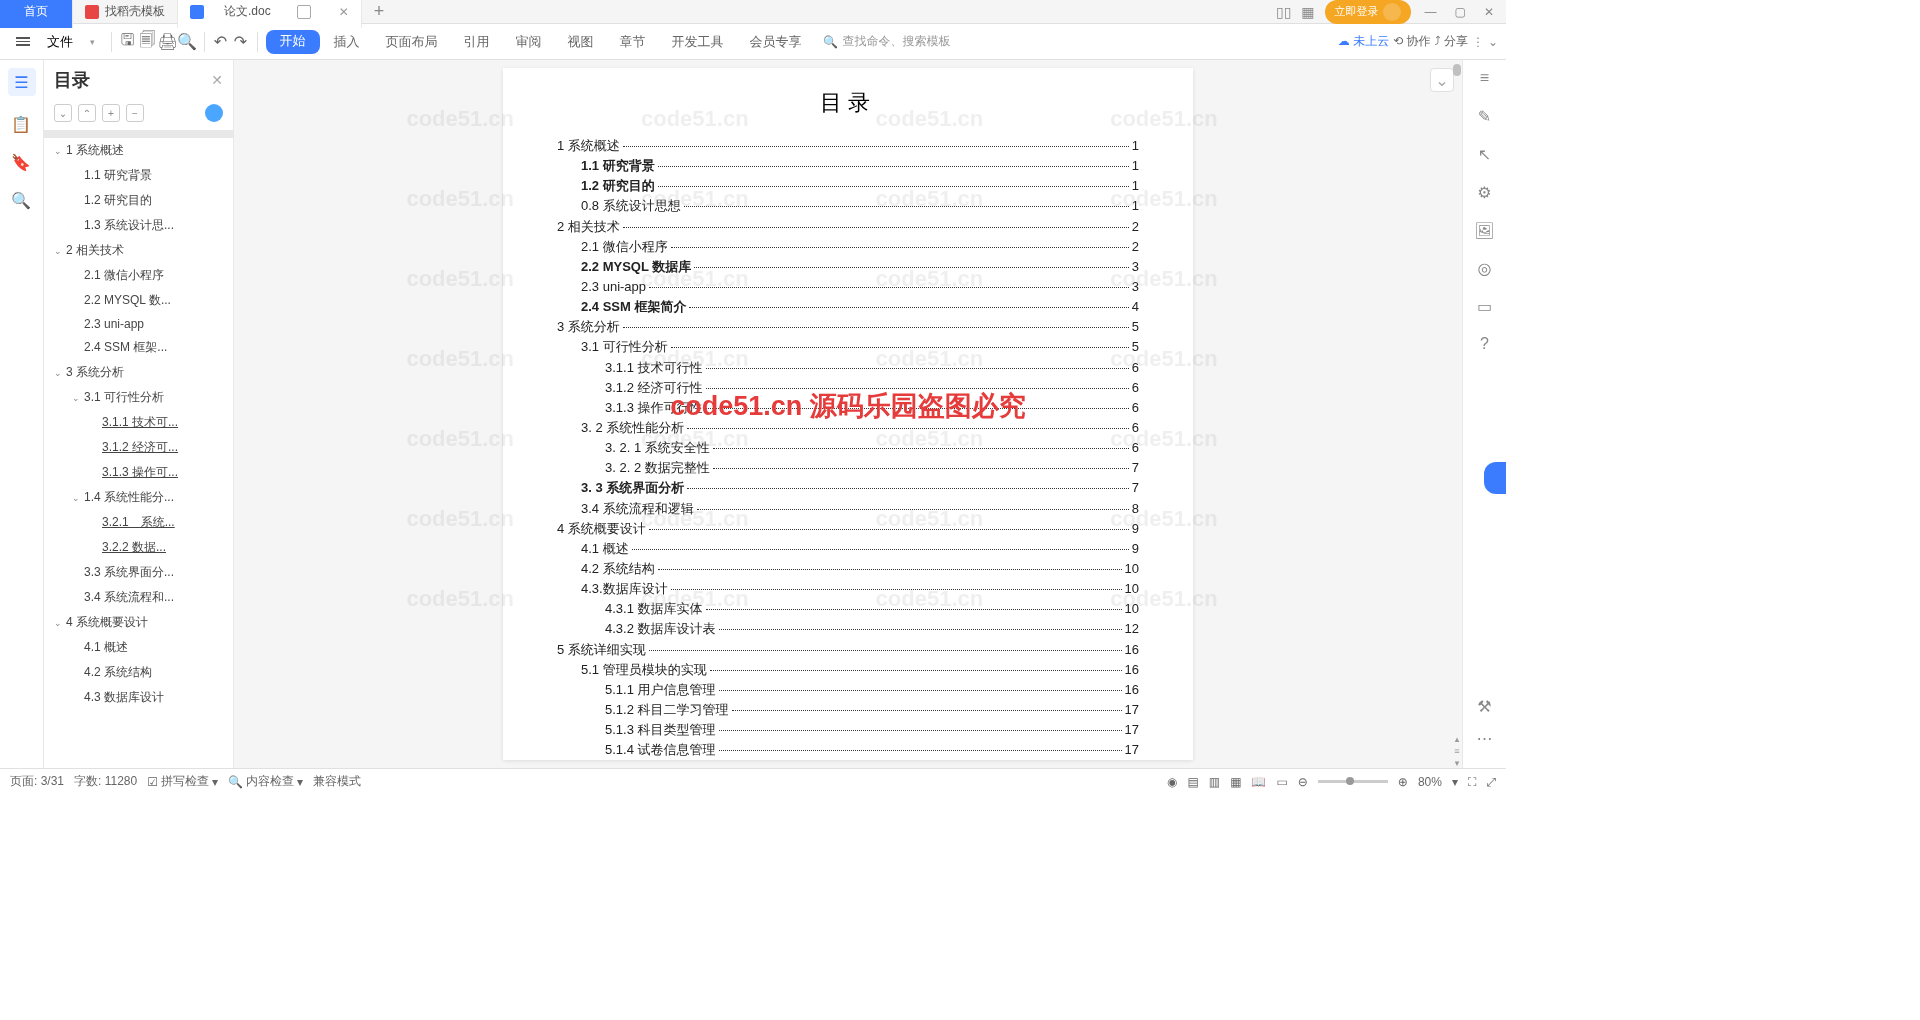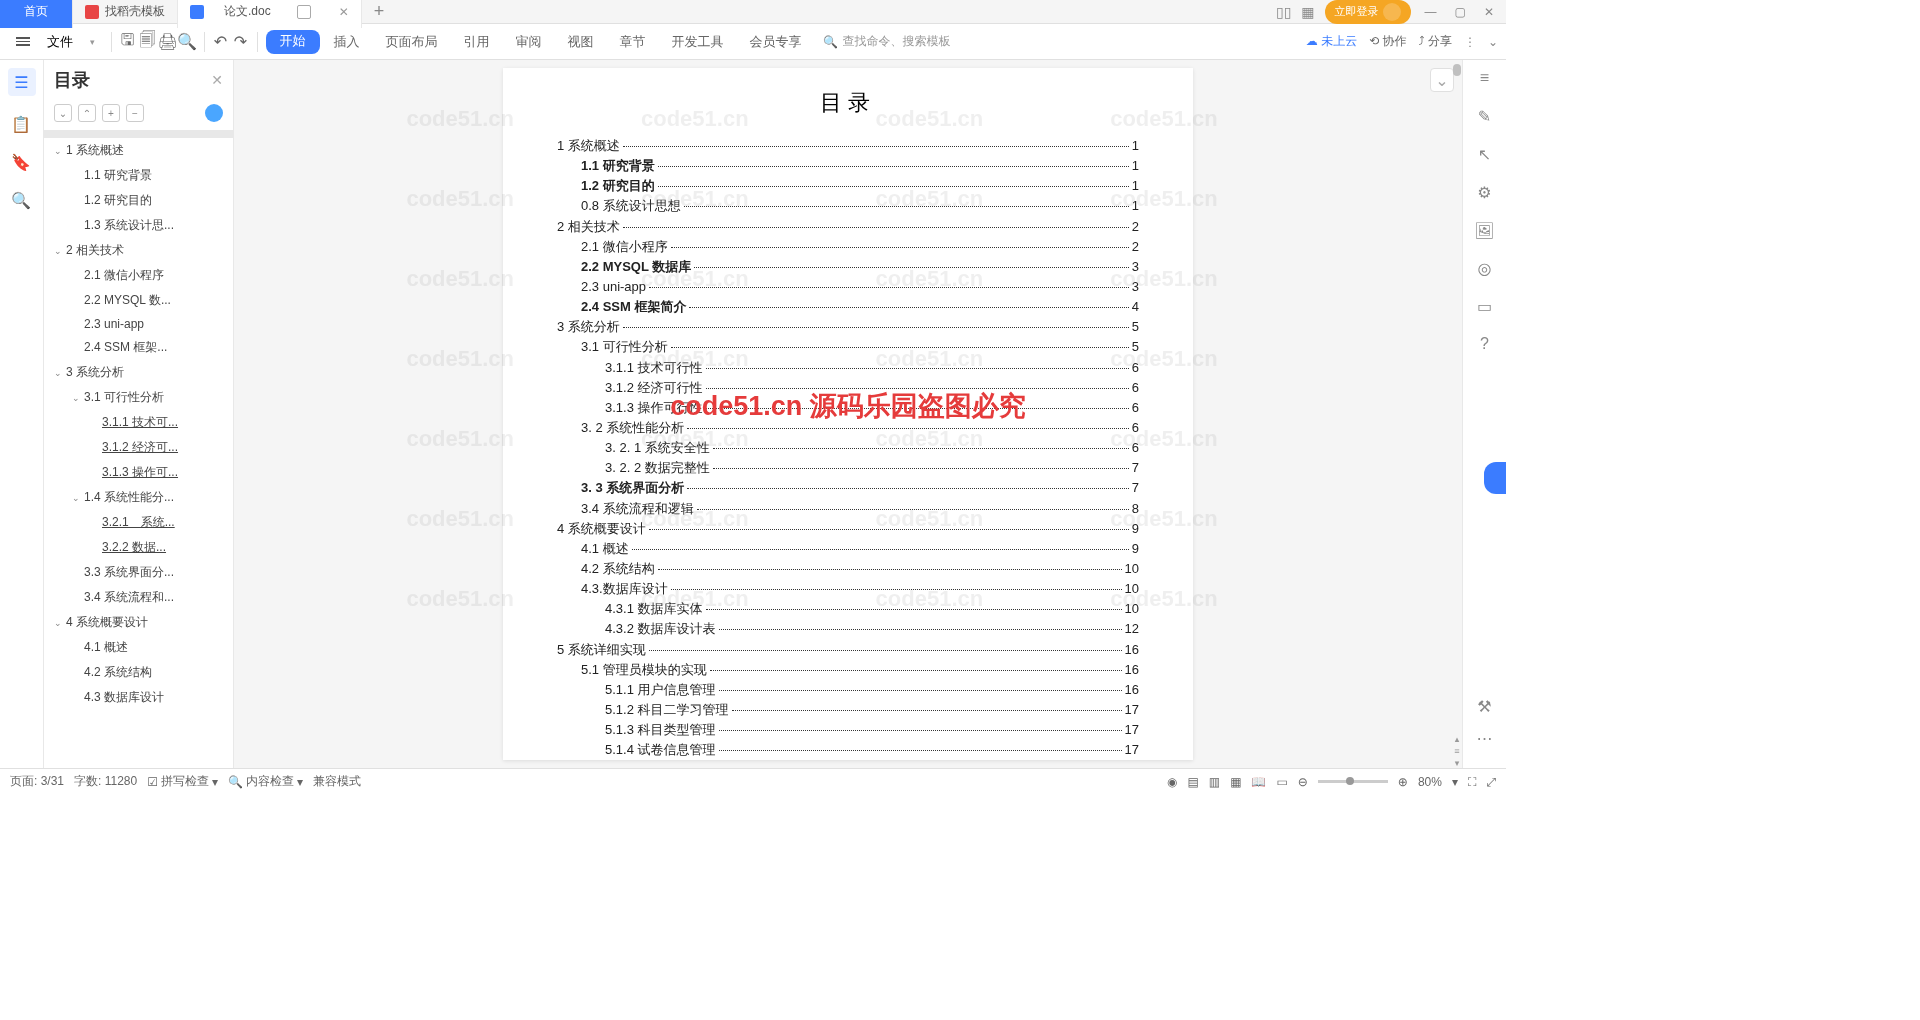--- a/index.html
+++ b/index.html
@@ -25,21 +25,21 @@
 
 .menubar { height: 36px; display: flex; align-items: center; border-bottom: 1px solid #e0e0e0; padding: 0 8px; gap: 4px; }
 .menubar .file-btn { display: flex; align-items: center; gap: 17px; padding: 4px 8px; font-size: 13px; }
 .hamburger { display: flex; flex-direction: column; gap: 2px; }
 .hamburger span { width: 14px; height: 1.5px; background: #555; }
 .menu-divider { width: 1px; height: 20px; background: #e0e0e0; margin: 0 4px; }
 .toolbar-icon { width: 16px; height: 16px; display: inline-flex; align-items: center; justify-content: center; color: #666; }
 .menu-item { padding: 3px 12px; font-size: 13px; color: #666; border-radius: 4px; cursor: pointer; }
 .menu-item.active { background: #3b7cff; color: #fff; padding: 2px 14px; border-radius: 8px; }
 .menu-search { display: flex; align-items: center; gap: 4px; color: #999; font-size: 12px; margin-left: 6px; }
-.menubar-right { margin-left: auto; display: flex; align-items: center; gap: 12px; font-size: 12px; color: #666; }
+.menubar-right { margin-left: auto; display: flex; align-items: center; gap: 4px; font-size: 12px; color: #666; }
 .menubar-right .cloud { color: #3b7cff; }
 .menu-chevron { color: #888; font-size: 12px; }
 
 
 .body-area { display: flex; height: calc(100% - 32px - 36px - 26px); }
 .left-rail { width: 44px; background: #fff; border-right: 1px solid #e8e8e8; display: flex; flex-direction: column; align-items: center; padding-top: 8px; gap: 18px; }
 .left-rail .rail-icon { width: 20px; height: 20px; color: #888; display: flex; align-items: center; justify-content: center; }
 .left-rail .rail-icon.active { color: #3b7cff; background: #eaf1ff; border-radius: 4px; padding: 4px; width: 28px; height: 28px; }
 
 

